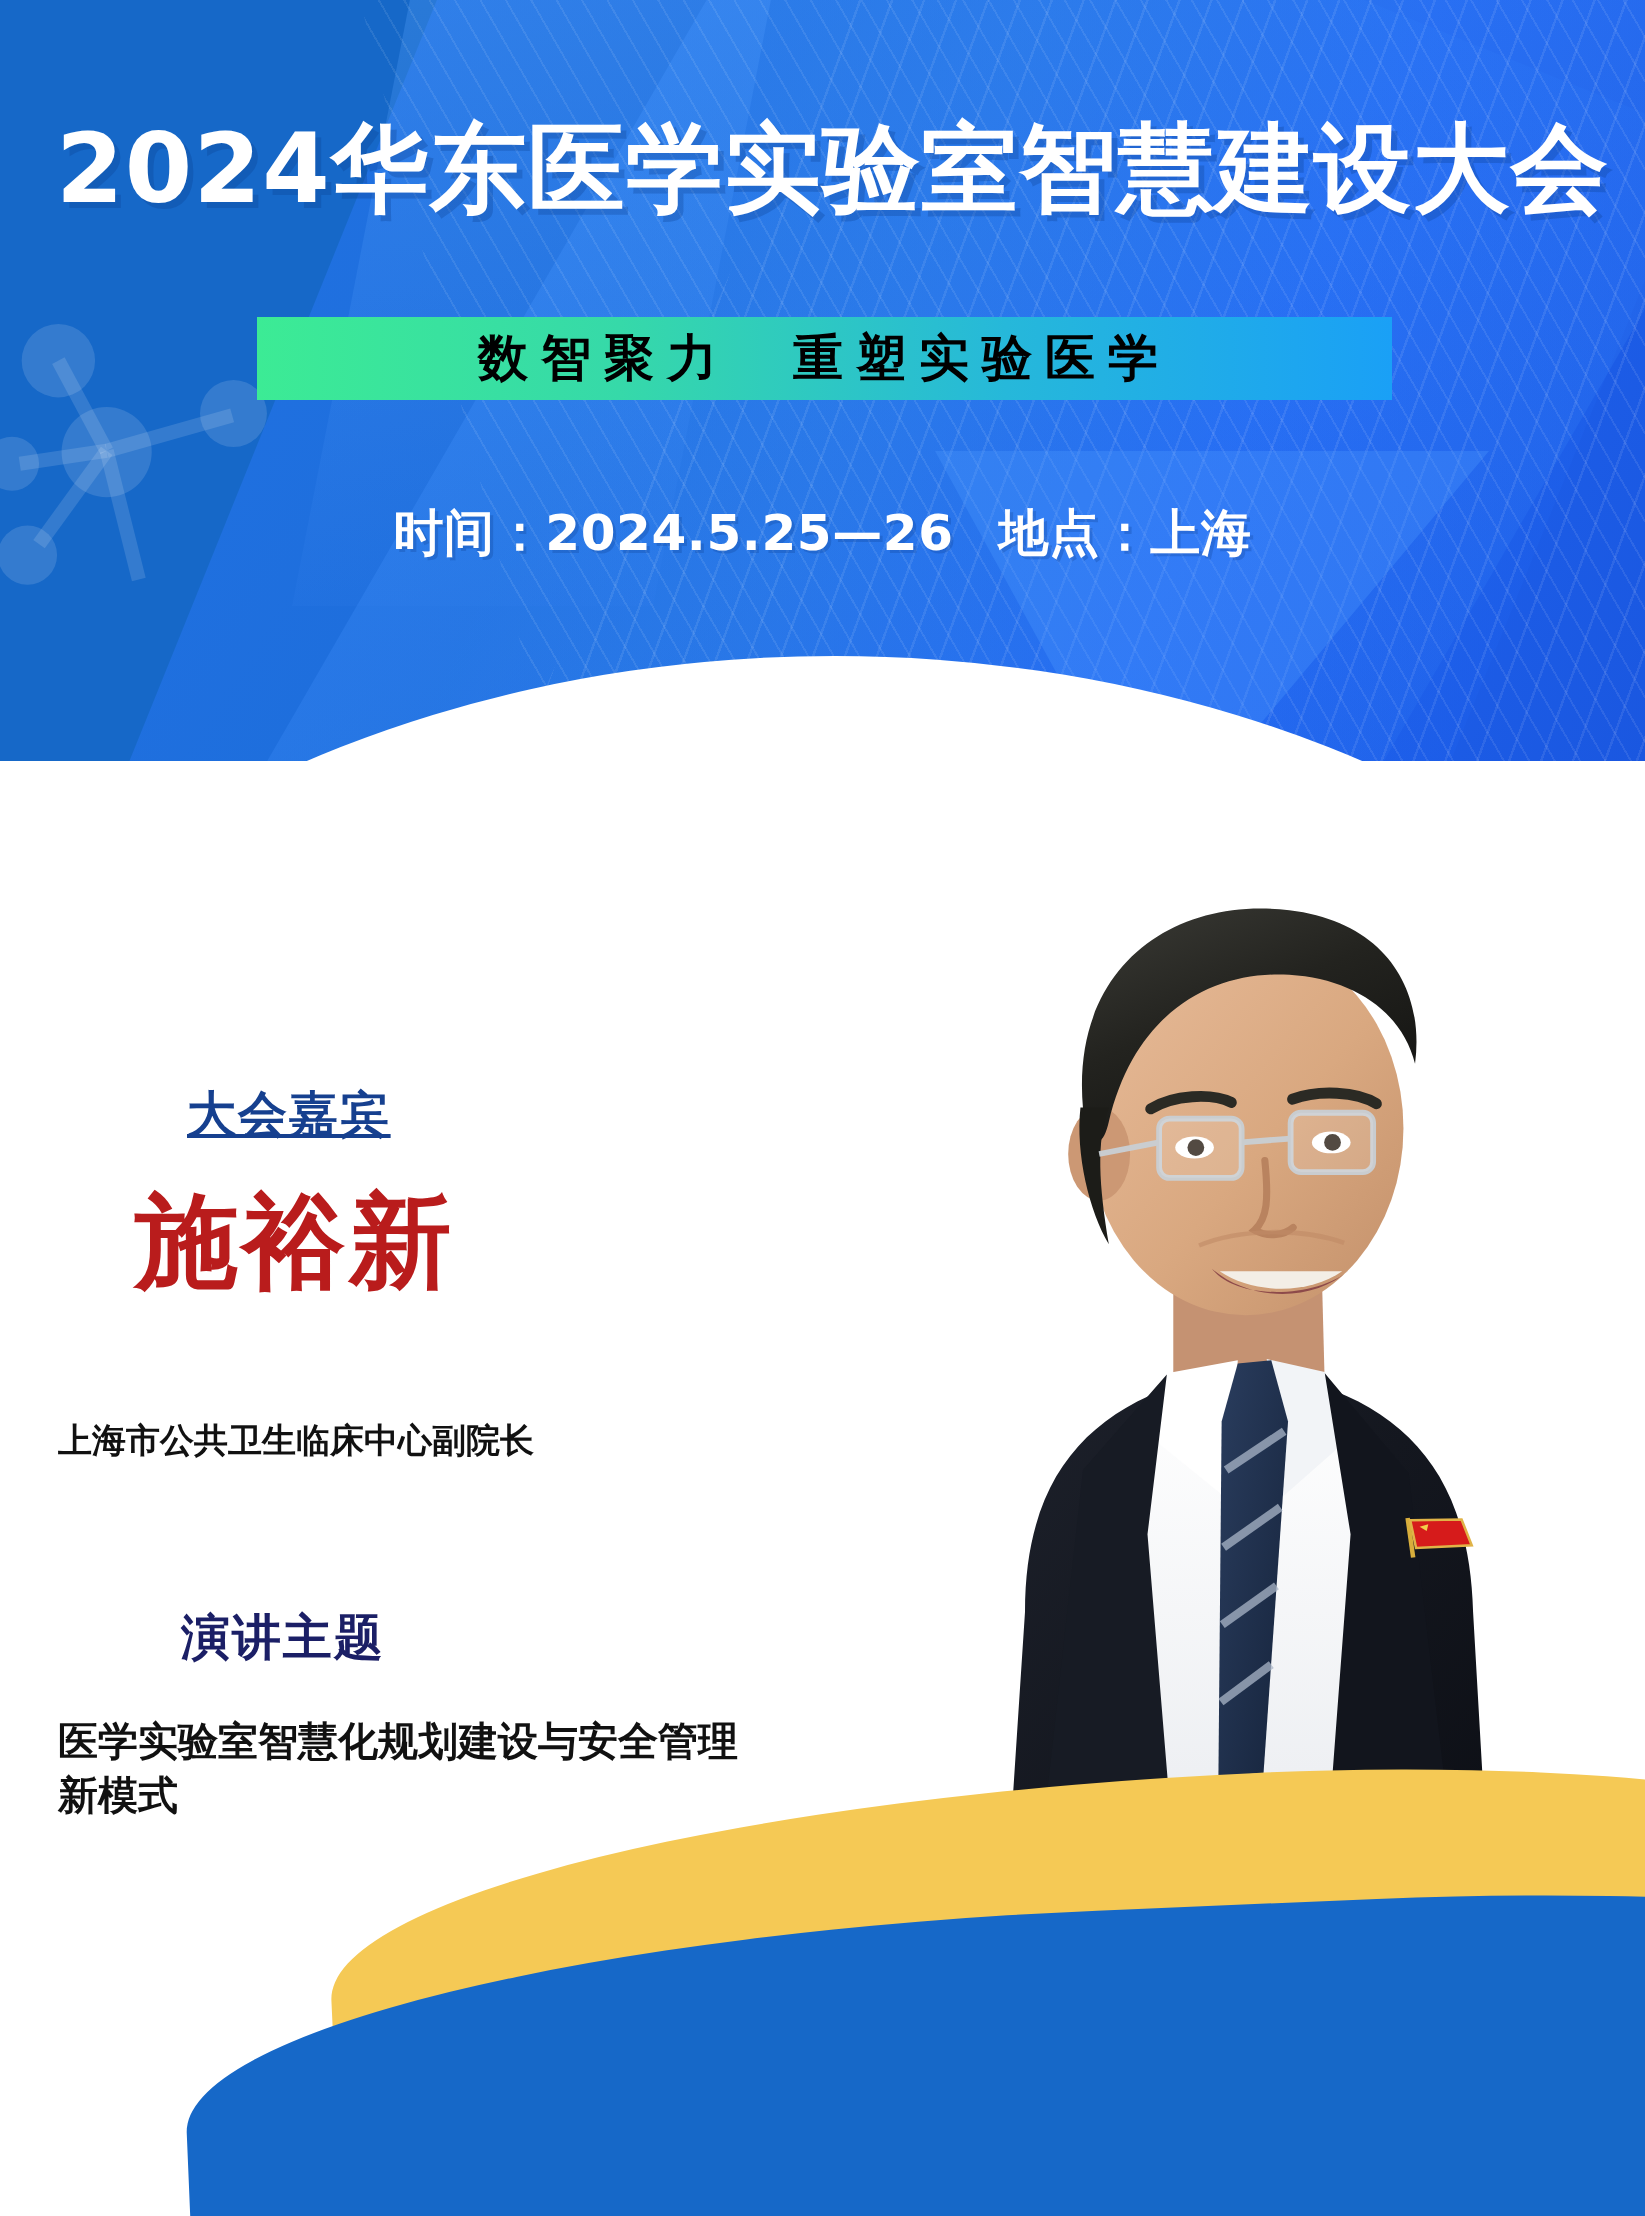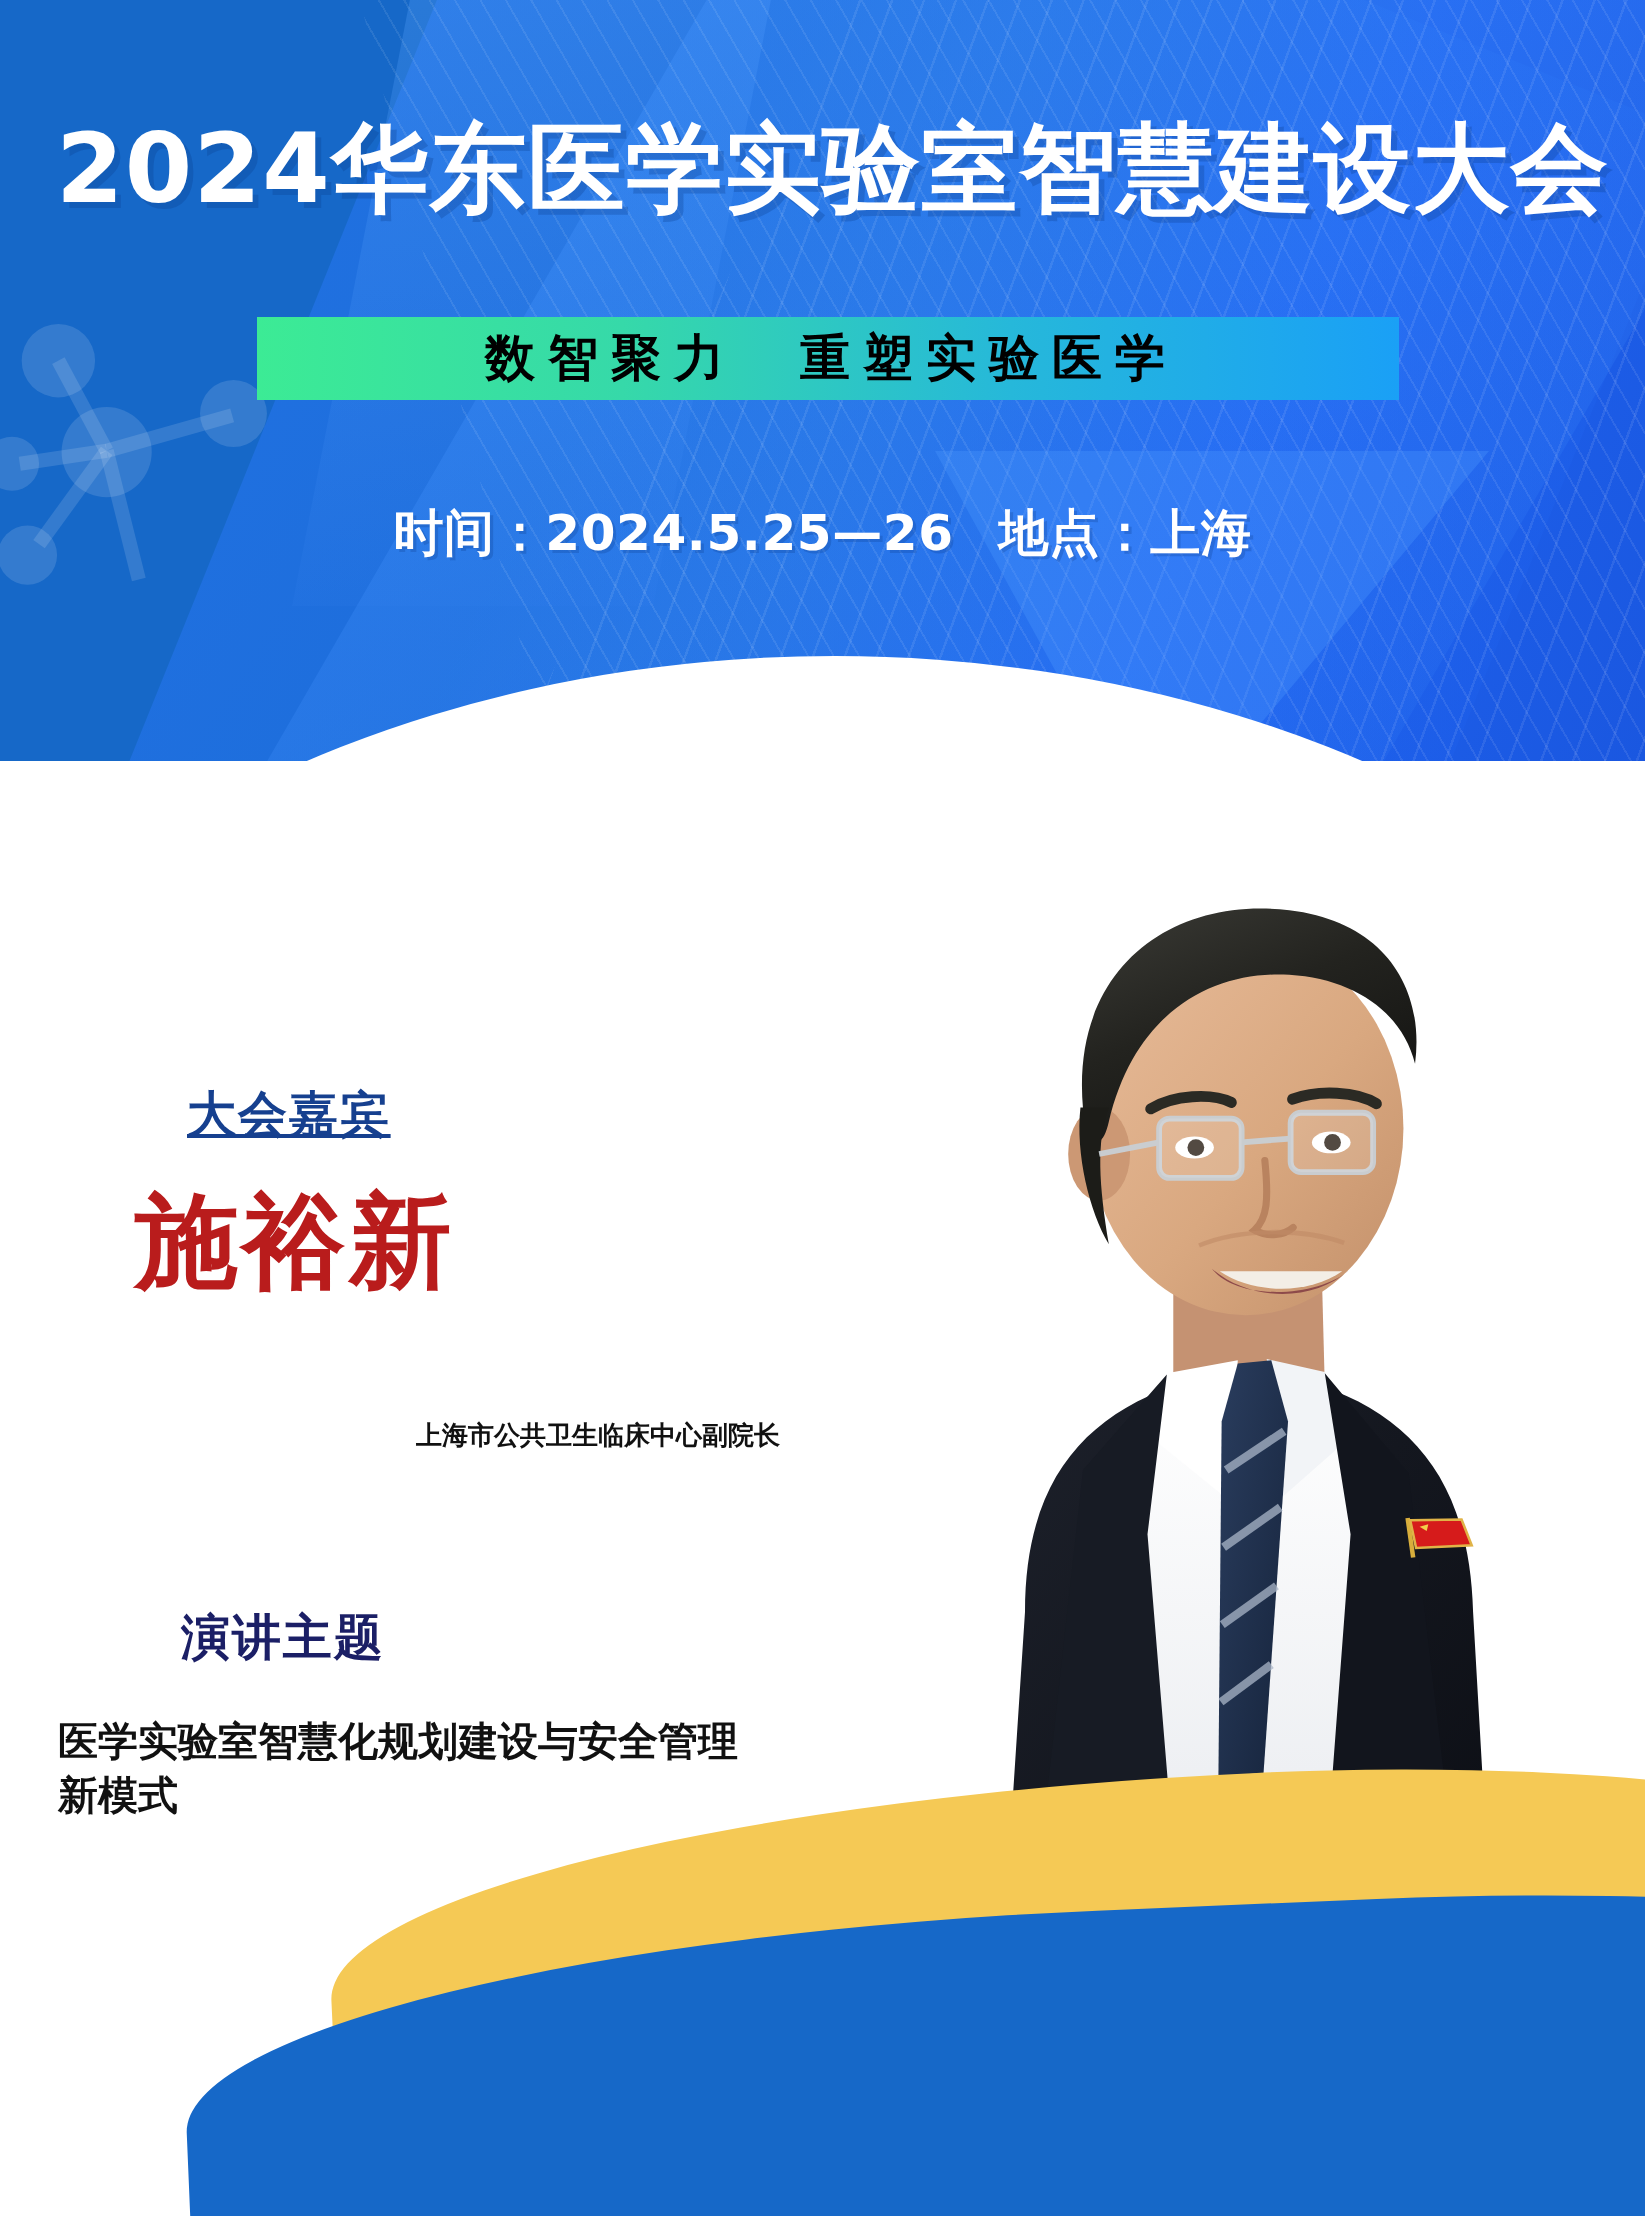--- a/index.html
+++ b/index.html
@@ -129,21 +129,20 @@
 
   .subtitle-band {
     position: absolute;
     left: 257px; top: 317px;
     width: 1135px;
     height: 83px;
     background: linear-gradient(90deg, #3ceb95 0%, #36d9a9 32%, #26b8da 66%, #1aa0f6 100%);
     display: flex;
     align-items: center;
     justify-content: center;
-    padding-left: 7px;
   }
   .subtitle-text {
     font-size: 50px;
     font-weight: 800;
     color: #000000;
     letter-spacing: 13px;
     white-space: nowrap;
     font-family: "DejaVu Sans", "Liberation Sans", sans-serif;
   }
 
@@ -182,26 +181,25 @@
     color: #b91c1c;
     letter-spacing: 3.9px;
     white-space: nowrap;
     line-height: 1.05;
     font-family: Liberation Serif, serif;
   }
   .guest-affil {
     position: absolute;
     left: 58px; top: 1418px;
     width: 722px;
-    font-size: 26px;
+    font-size: 34px;
     font-weight: 800;
     color: #111111;
     line-height: 1.32;
     font-family: "DejaVu Sans", "Liberation Sans", sans-serif;
-    text-align: right;
   }
   .topic-label {
     position: absolute;
     left: 181px; top: 1605px;
     font-size: 49px;
     font-weight: 900;
     color: #1b1f66;
     letter-spacing: 1.9px;
     white-space: nowrap;
     font-family: "DejaVu Sans", "Liberation Sans", sans-serif;

